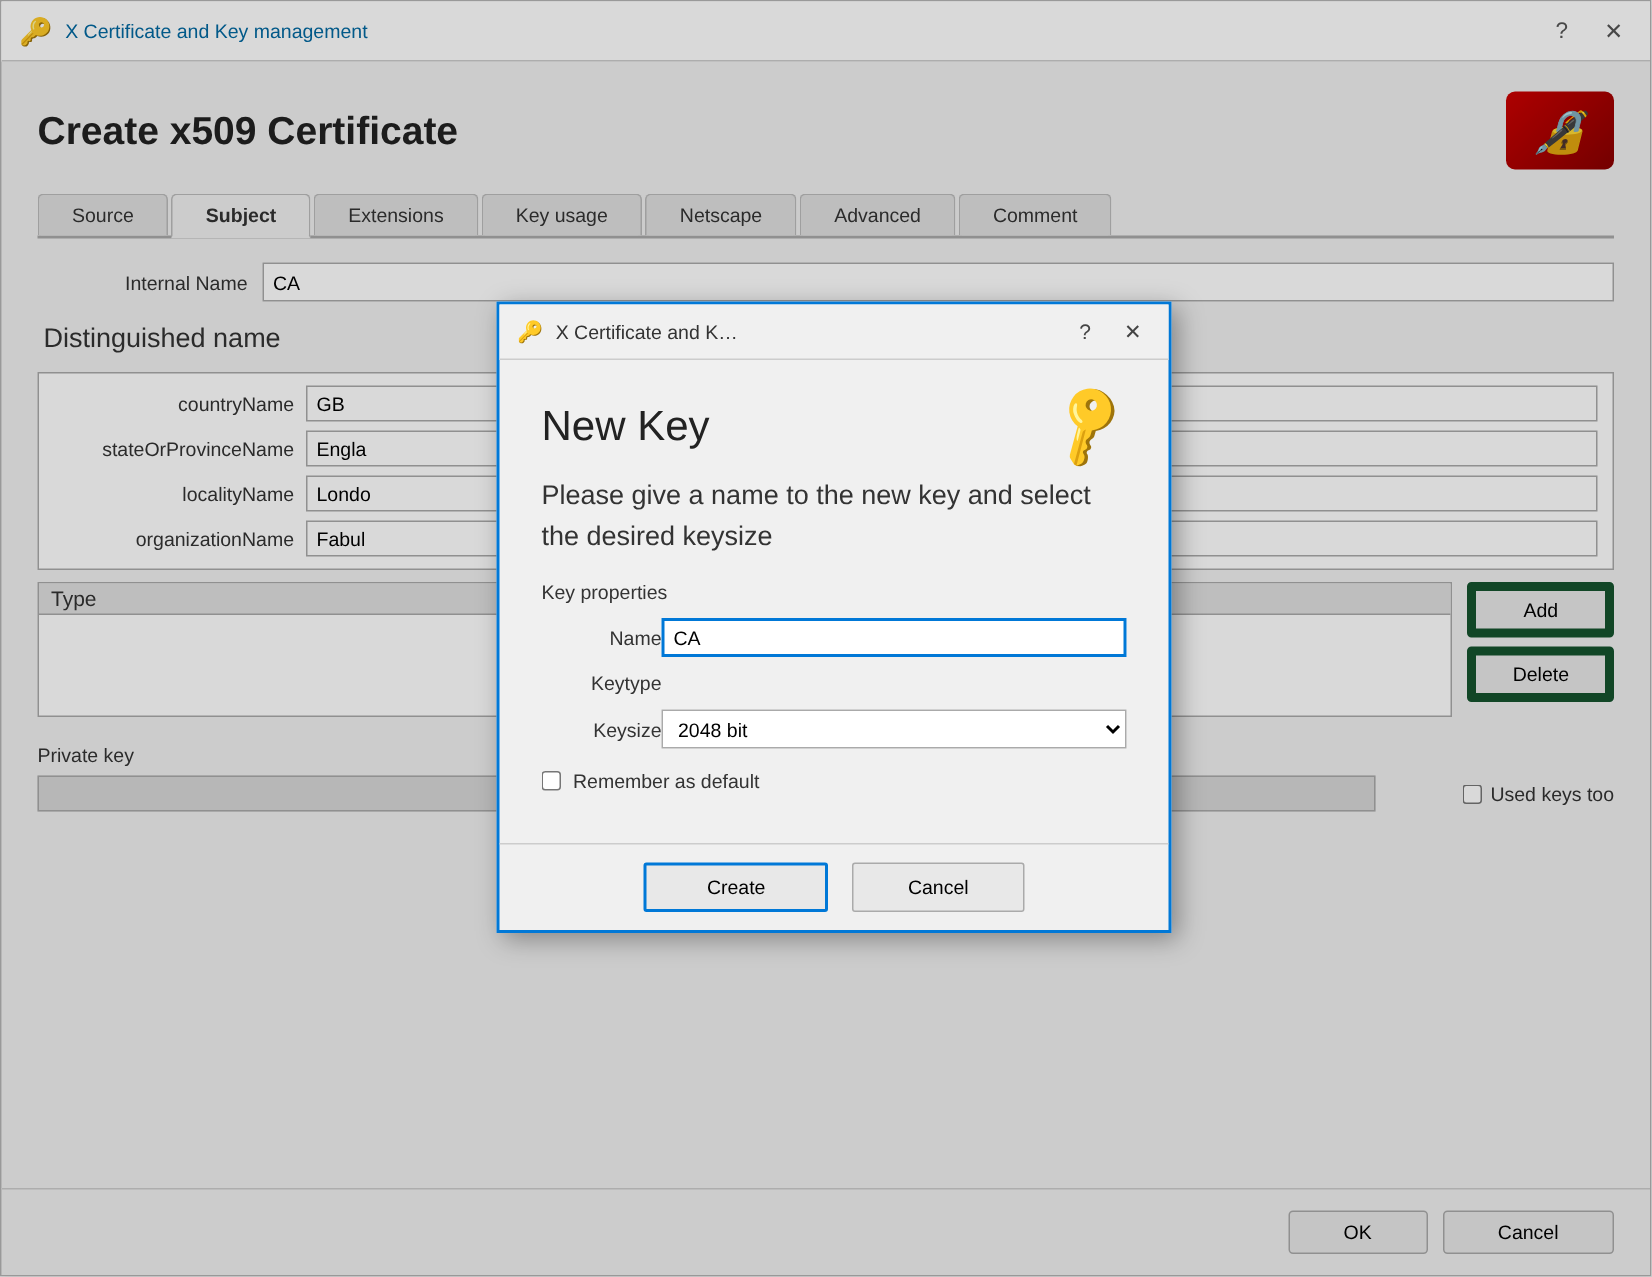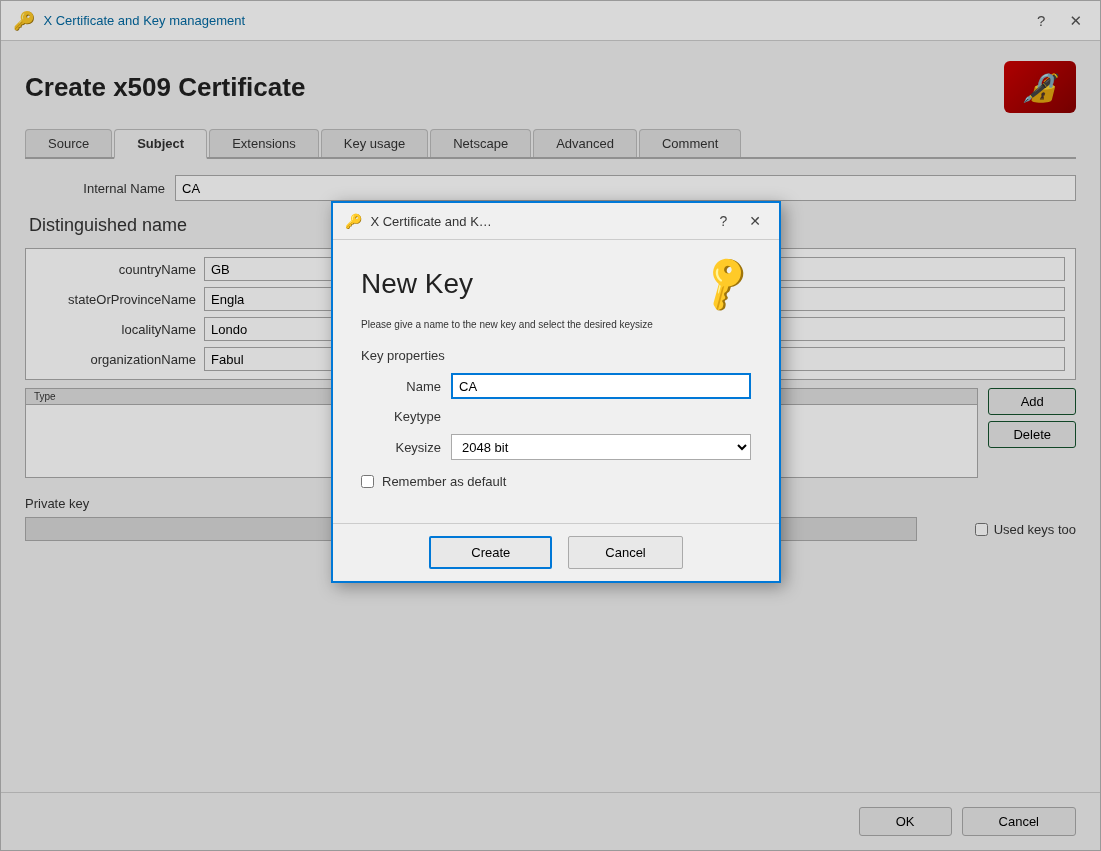--- a/index.html
+++ b/index.html
@@ -187,21 +187,21 @@
       display: flex;
       flex-direction: column;
     }
     .type-table-header {
       display: flex;
       background: #e0e0e0;
       border-bottom: 1px solid #aaa;
       padding: 2px 8px;
     }
     .type-table-header span {
-      font-size: 10px;
+      font-size: 14px;
       color: #333;
     }
     .private-key-section {
       display: flex;
       flex-direction: column;
       gap: 6px;
       margin-top: 8px;
     }
     .private-key-label {
       font-size: 13px;
@@ -318,34 +318,34 @@
       font-weight: 300;
       color: #222;
     }
     .key-icon {
       font-size: 40px;
       color: #888;
       transform: rotate(-30deg);
       display: inline-block;
     }
     .dialog-desc {
-      font-size: 10px;
+      font-size: 18px;
       color: #333;
       margin-bottom: 16px;
       line-height: 1.5;
     }
     .key-props-label {
       font-size: 13px;
       color: #333;
       margin-bottom: 10px;
     }
     .dialog-form-row {
       display: flex;
       align-items: center;
-      gap: 10px;
+      gap: 0;
       margin-bottom: 10px;
     }
     .dialog-form-label {
       width: 80px;
       text-align: right;
       font-size: 13px;
       color: #333;
       flex-shrink: 0;
     }
     .dialog-form-input {
@@ -402,21 +402,21 @@
     .right-btns {
       display: flex;
       flex-direction: column;
       gap: 6px;
       margin-left: 10px;
       flex-shrink: 0;
     }
     .add-del-btn {
       padding: 5px 24px;
       font-size: 13px;
-      border: 1px solid #14532d;
+      border: 6px solid #14532d;
       background: #e8e8e8;
       cursor: pointer;
       border-radius: 3px;
       min-width: 80px;
     }
 
     .dn-and-btns {
       display: flex;
       align-items: flex-start;
       gap: 0;

